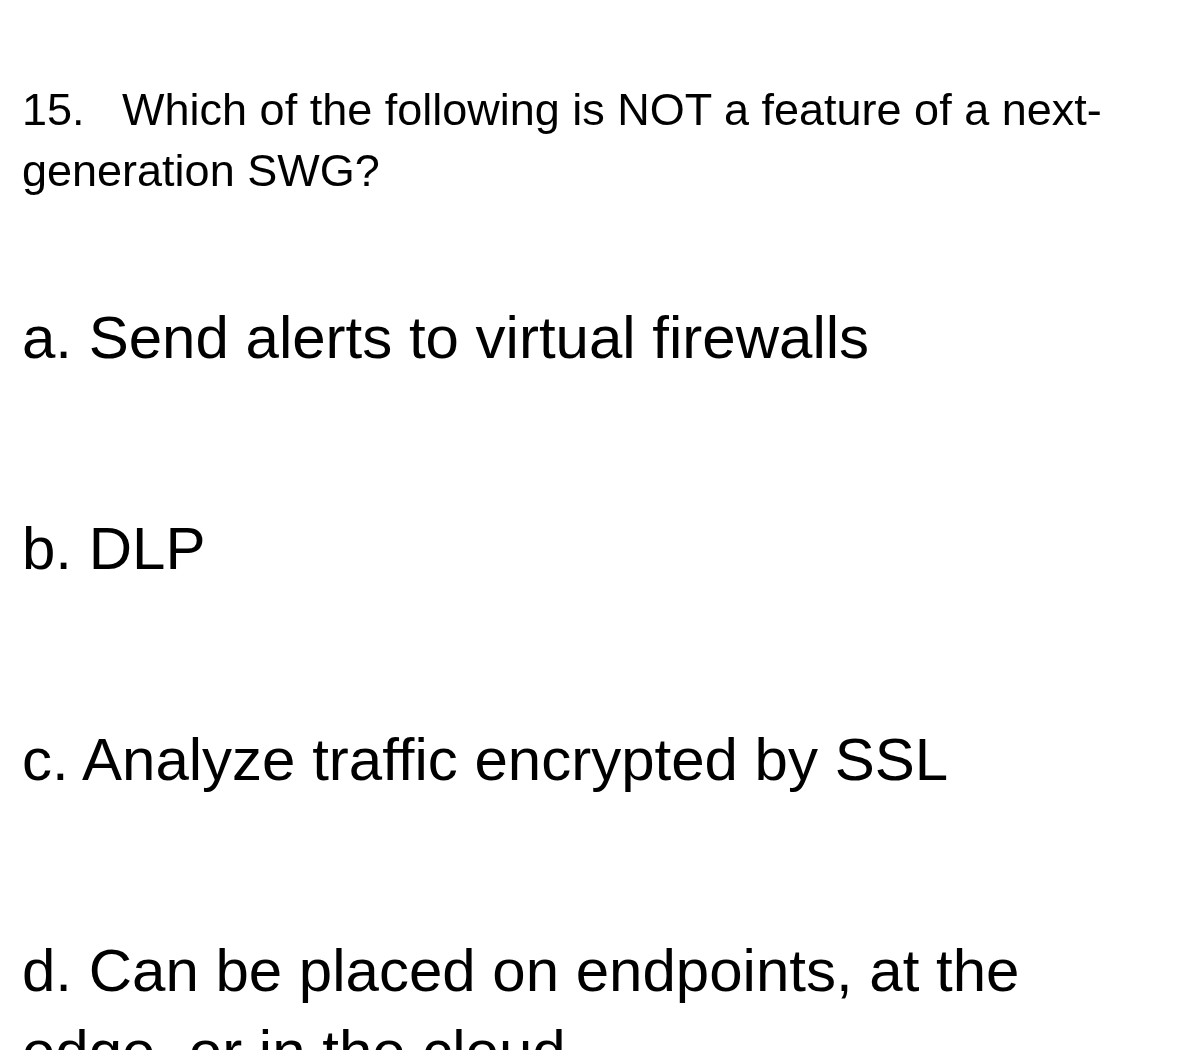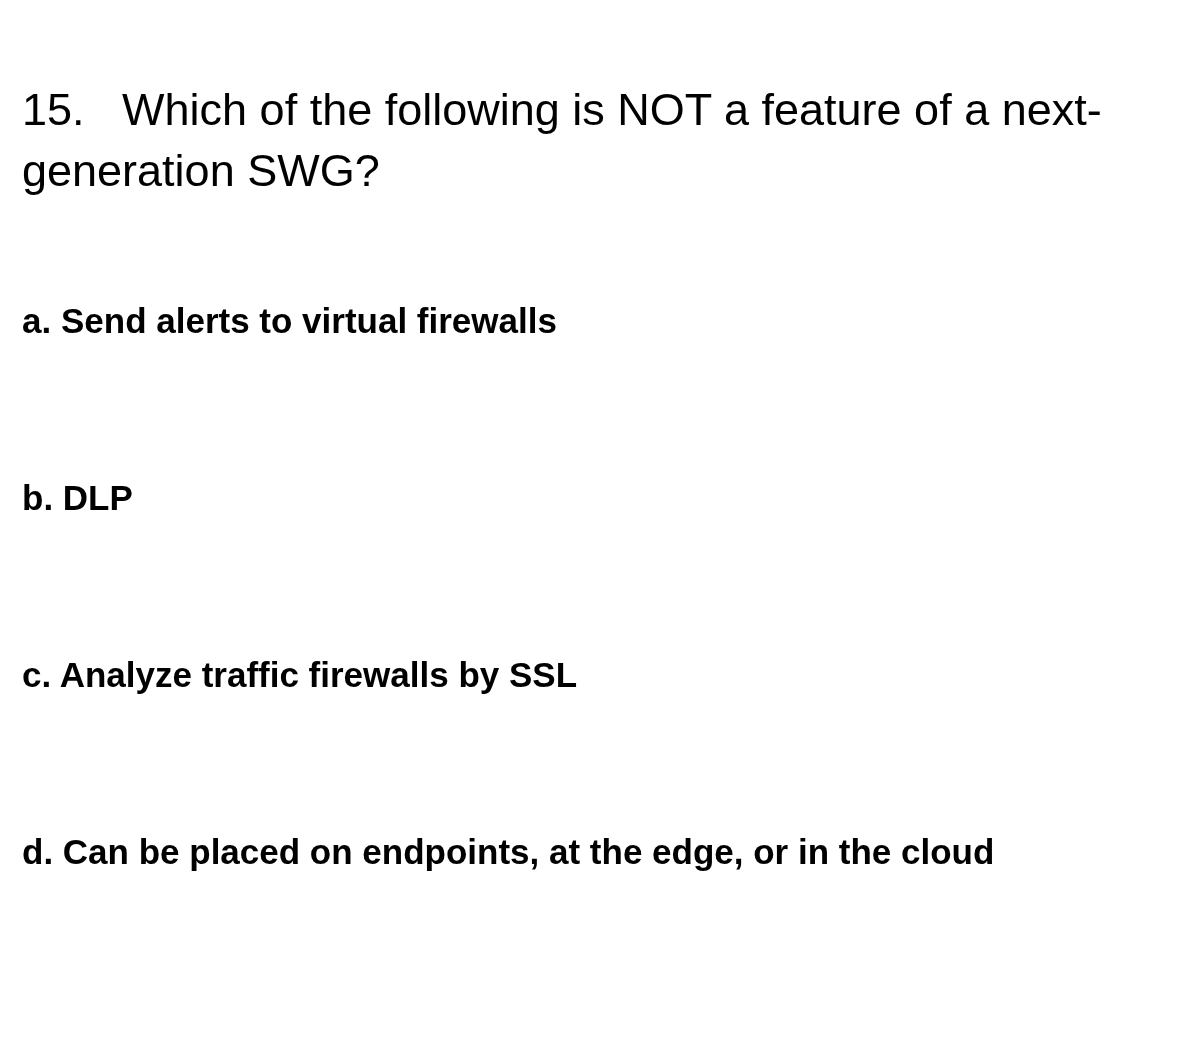--- a/index.html
+++ b/index.html
@@ -23,23 +23,23 @@
     }
     .question-number {
       display: inline;
       margin-top: 46px;
     }
     .question-text {
       display: inline;
       margin-top: 44px;
     }
     .option {
-      font-size: 35px;
+      font-size: 60px;
       line-height: 1.35;
-      font-weight: 700;
+      font-weight: 400;
       margin-bottom: 130px;
       margin-top: 16px;
     }
     .option:last-child {
       margin-bottom: 0;
     }
     .option-letter {
       display: inline;
     }
     .option-text {
@@ -58,19 +58,19 @@
   <span class="option-text">Send alerts to virtual firewalls</span>
 </div>
 
 <div class="option">
   <span class="option-letter">b.</span>
   <span class="option-text">DLP</span>
 </div>
 
 <div class="option">
   <span class="option-letter">c.</span>
-  <span class="option-text">Analyze traffic firewalls by SSL</span>
+  <span class="option-text">Analyze traffic encrypted by SSL</span>
 </div>
 
 <div class="option">
   <span class="option-letter">d.</span>
   <span class="option-text">Can be placed on endpoints, at the edge, or in the cloud</span>
 </div>
 
 </body></html>

